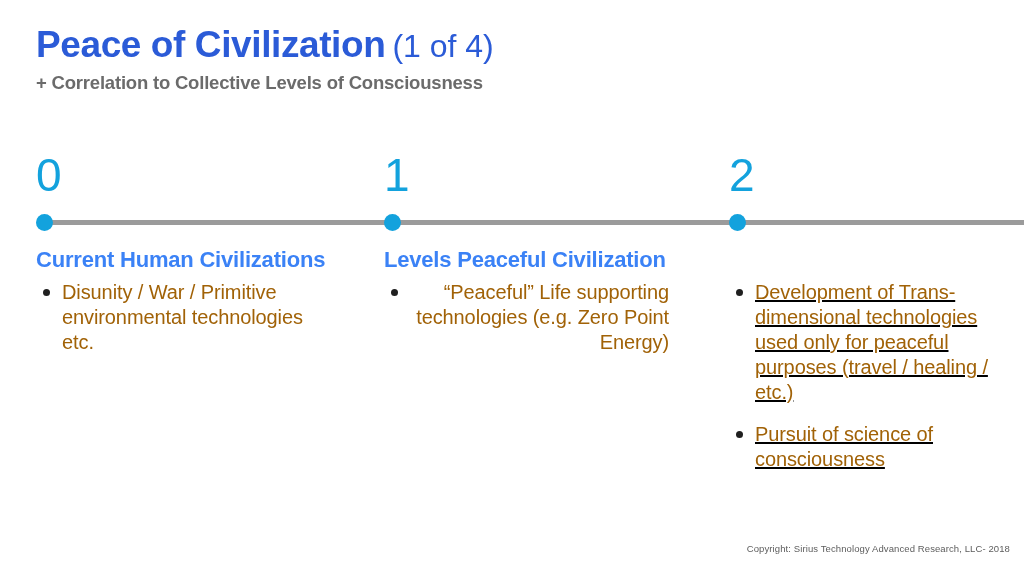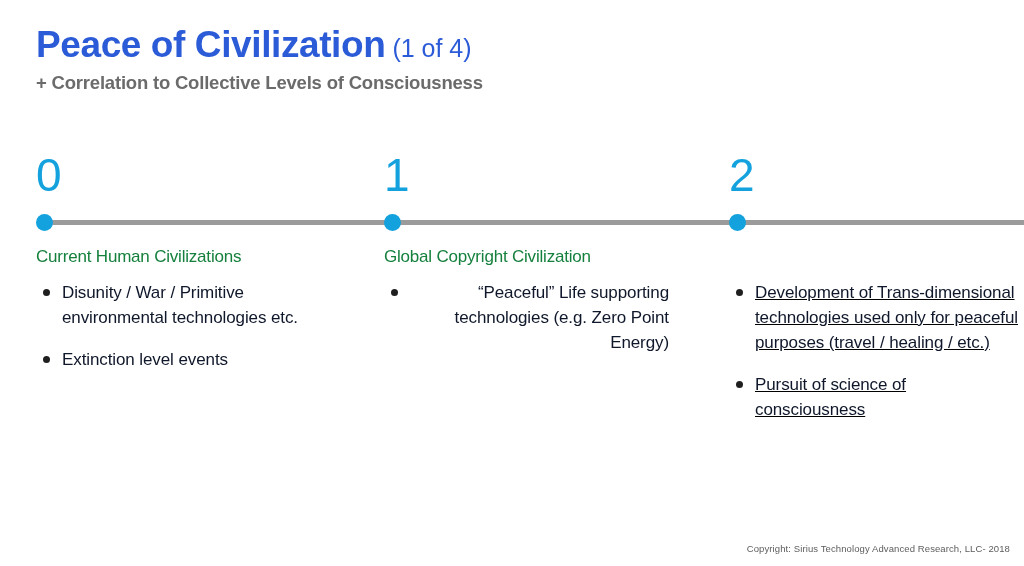--- a/index.html
+++ b/index.html
@@ -35,21 +35,21 @@
     white-space: nowrap;
     line-height: 1.0;
   }
   .title-main {
     font-size: 37px;
     font-weight: bold;
     color: #2b5bd7;
     letter-spacing: -0.4px;
   }
   .title-suffix {
-    font-size: 25px;
+    font-size: 32px;
     font-weight: normal;
     color: #2b5bd7;
     letter-spacing: 0px;
     margin-left: 7px;
   }
   .subtitle {
     margin-top: 9px;
     font-size: 18.5px;
     font-weight: bold;
     color: #6b6b6b;
@@ -85,41 +85,41 @@
     font-weight: normal;
     color: #13a2dd;
     line-height: 1;
     letter-spacing: 0.5px;
     height: 58px;
   }
   .col-head {
     position: absolute;
     top: 95px;
     left: 0;
-    font-size: 17px;
-    font-weight: normal;
-    color: #15803d;
+    font-size: 22px;
+    font-weight: bold;
+    color: #3b82f6;
     letter-spacing: -0.2px;
     white-space: nowrap;
   }
   .bullets {
     position: absolute;
     top: 128px;
     left: 0;
     margin: 0;
     padding: 0;
     list-style: none;
   }
   .bullets li {
     position: relative;
     padding-left: 26px;
     margin-bottom: 17px;
-    font-size: 17px;
+    font-size: 20px;
     line-height: 25px;
-    color: #0f172a;
+    color: #a16207;
     letter-spacing: -0.1px;
   }
   .bullets li:last-child { margin-bottom: 0; }
   .bullets li .dot {
     position: absolute;
     left: 7px;
     top: 9px;
     width: 7px;
     height: 7px;
     border-radius: 50%;
@@ -161,27 +161,26 @@
   <div class="timeline-line"></div>
   <div class="tl-dot" style="left:36px;"></div>
   <div class="tl-dot" style="left:384px;"></div>
   <div class="tl-dot" style="left:729px;"></div>
 
   <div class="col" id="col-0">
     <div class="col-num">0</div>
     <div class="col-head">Current Human Civilizations</div>
     <ul class="bullets">
       <li><span class="dot"></span><span>Disunity / War / Primitive environmental technologies etc.</span></li>
-      <li><span class="dot"></span><span>Extinction level events</span></li>
     </ul>
   </div>
 
   <div class="col" id="col-1">
     <div class="col-num">1</div>
-    <div class="col-head">Global Copyright Civilization</div>
+    <div class="col-head">Levels Peaceful Civilization</div>
     <ul class="bullets">
       <li><span class="dot"></span><span>“Peaceful” Life supporting technologies (e.g. Zero Point Energy)</span></li>
     </ul>
   </div>
 
   <div class="col" id="col-2">
     <div class="col-num">2</div>
     <ul class="bullets">
       <li><span class="dot"></span><span>Development of Trans-dimensional technologies used only for peaceful purposes (travel / healing / etc.)</span></li>
       <li><span class="dot"></span><span>Pursuit of science of consciousness</span></li>

